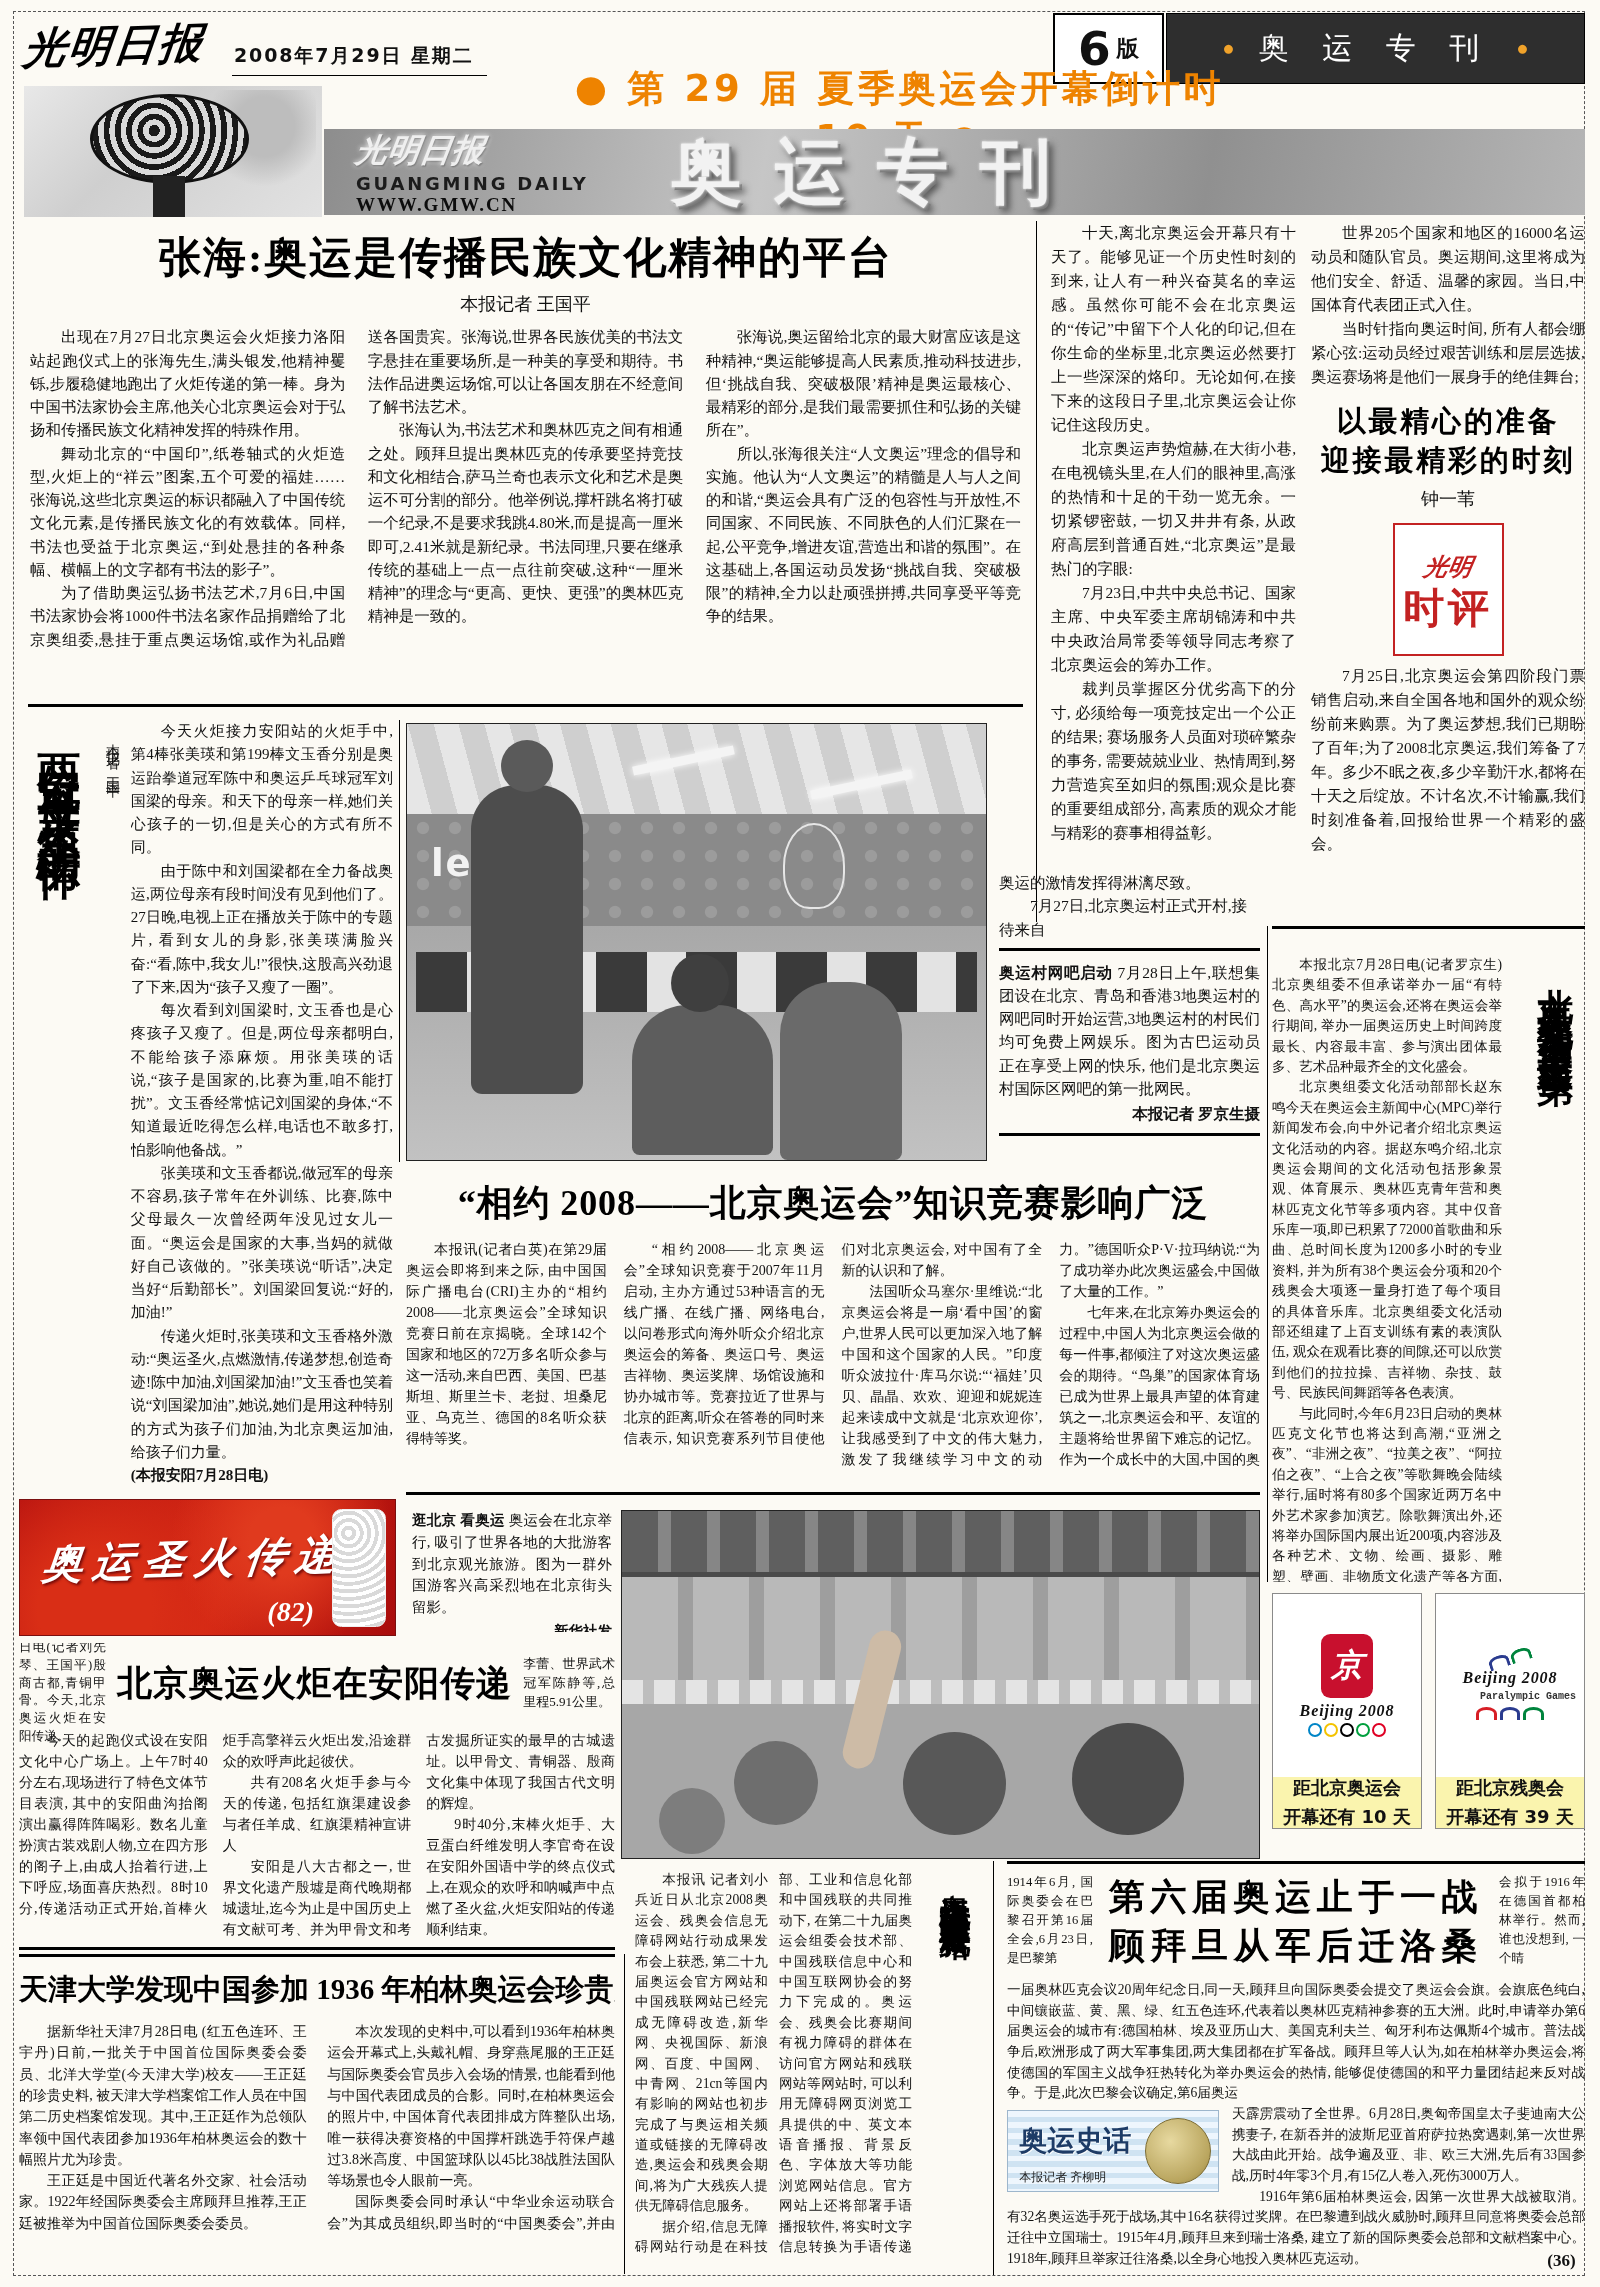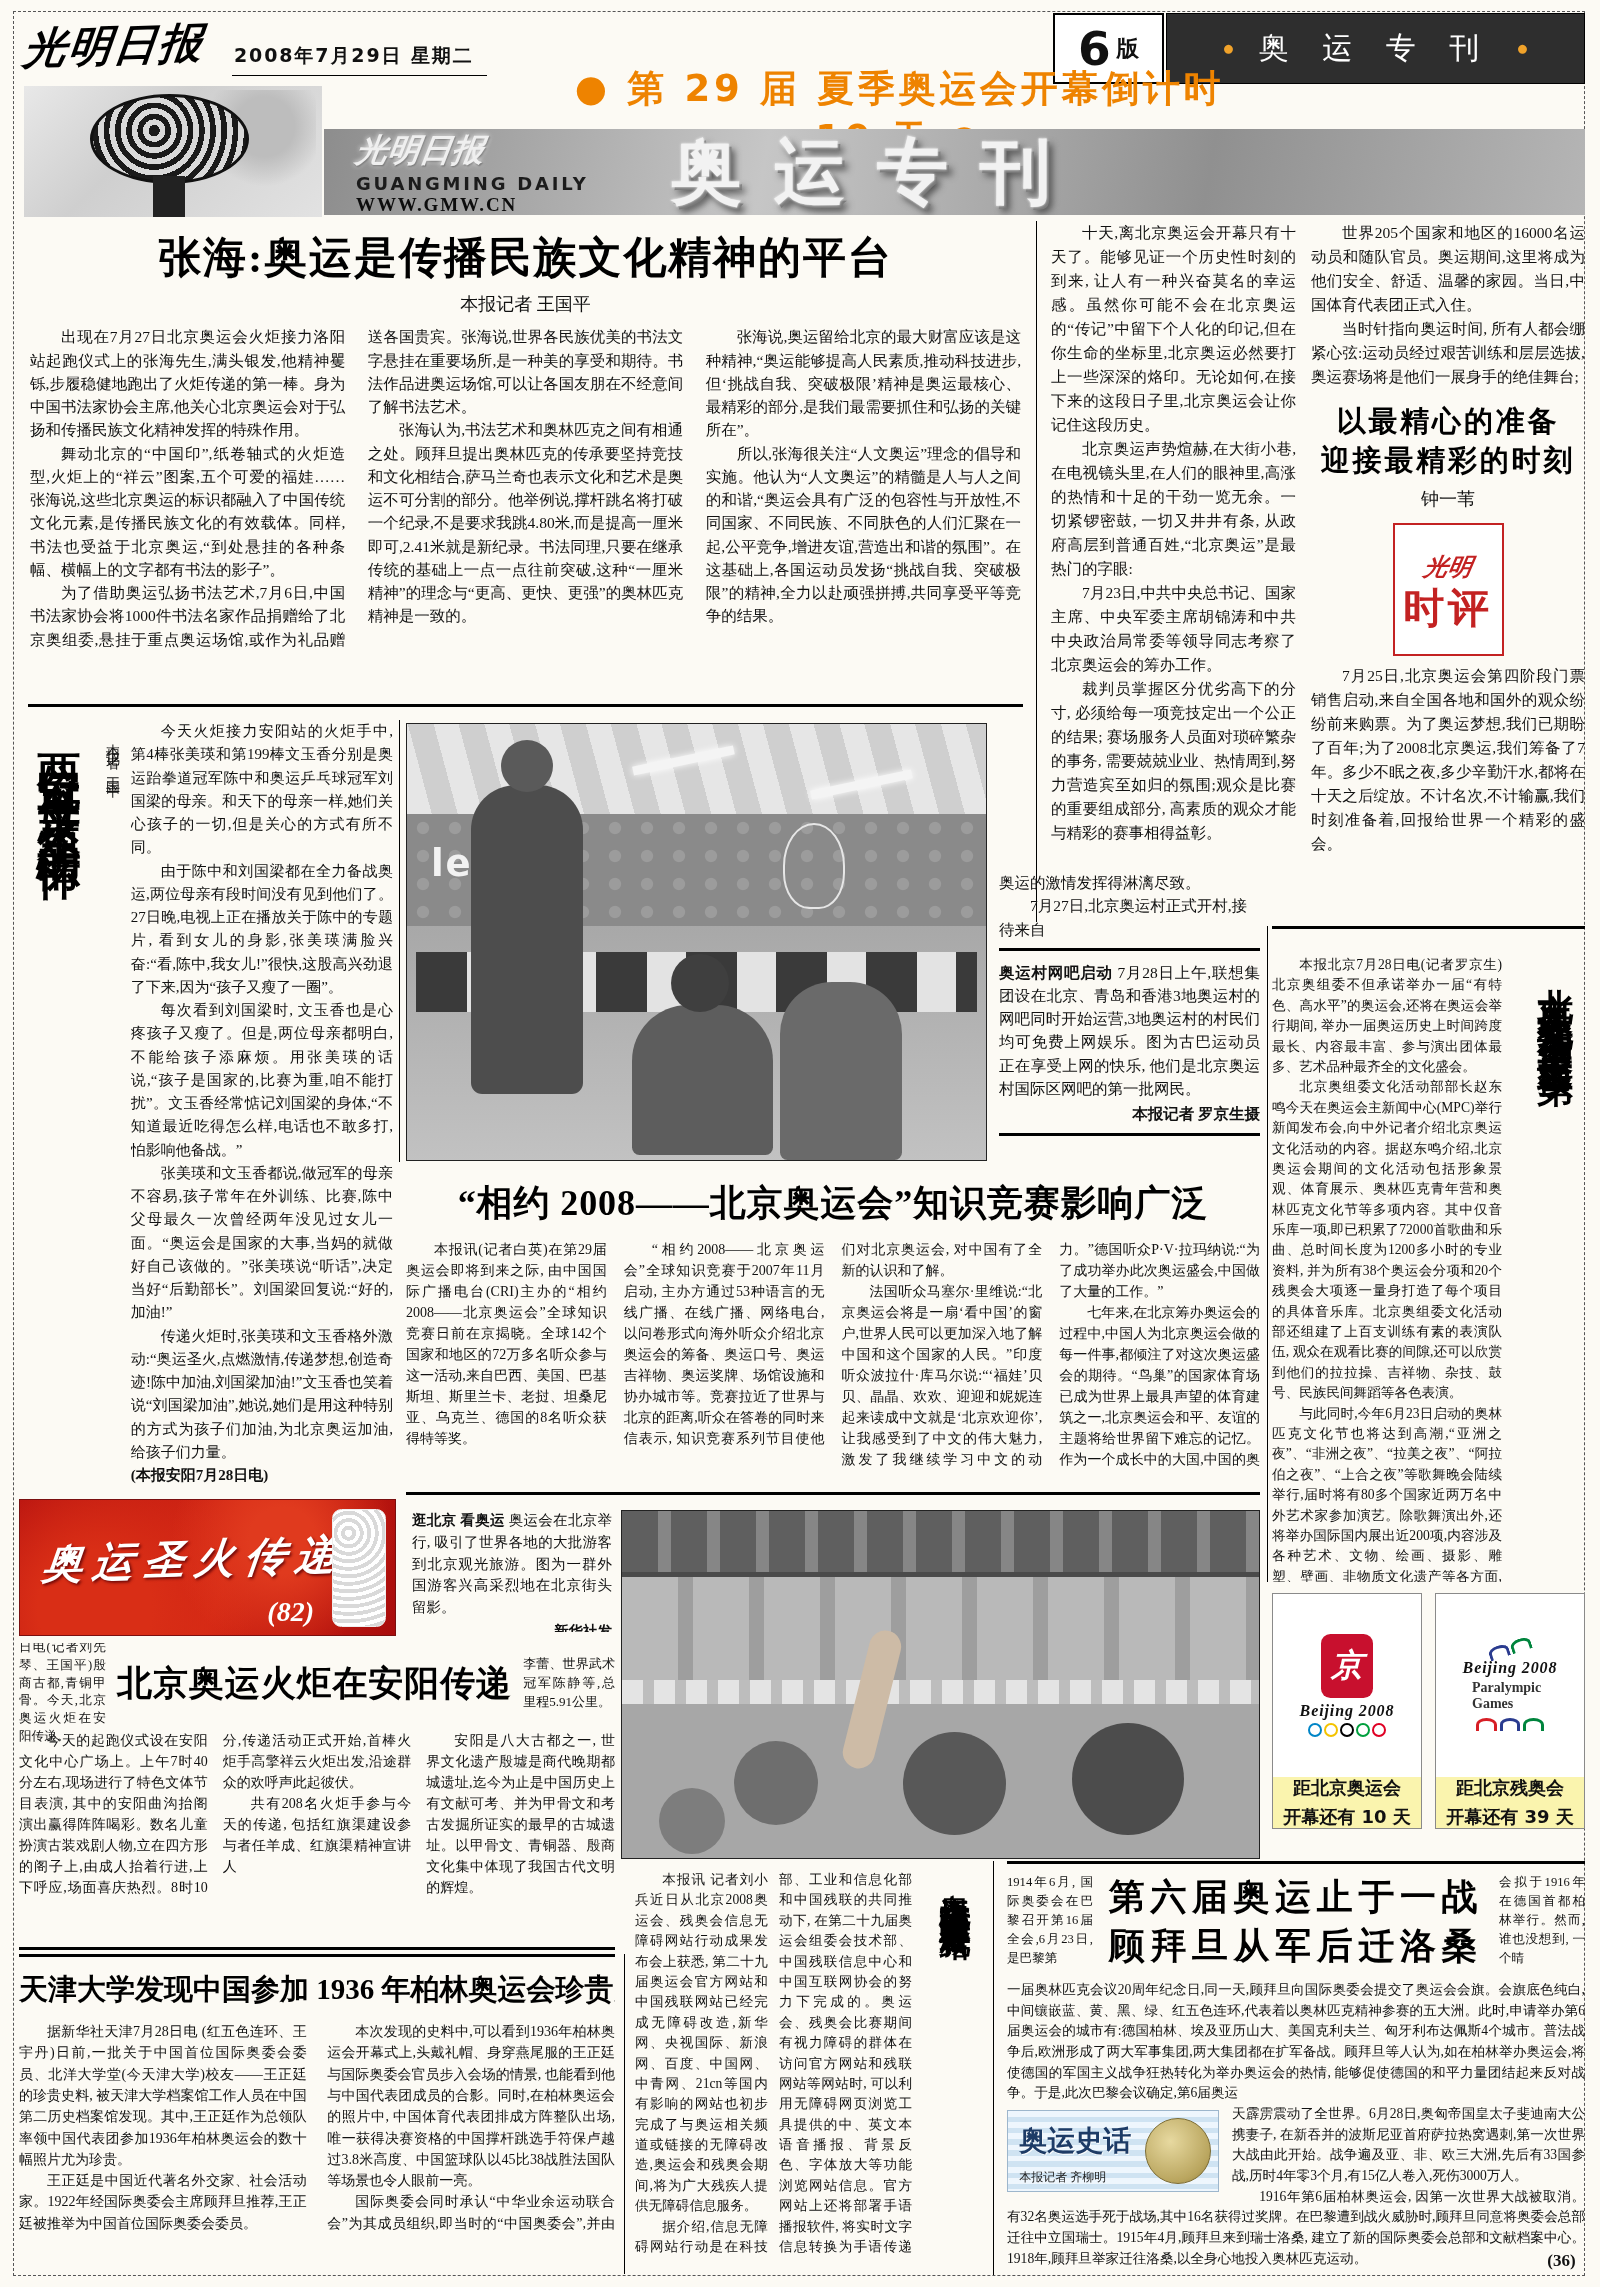--- a/index.html
+++ b/index.html
@@ -127,21 +127,21 @@
   .photoT .crowd{ position:relative; height:156px; background:#a7a7a7;}
   .photoT .head{ position:absolute; border-radius:50%;}
   .photoT .arm{ position:absolute; width:32px; height:141px; background:#cdbba6; border-radius:17px; transform:rotate(14deg);}
   
   .cdwrap{ left:1272px; top:1593px; width:313px; height:236px; display:flex; gap:13px;}
   .cdbox{ flex:1; border:1.9px solid #8a8a8a; background:#fff; display:flex; flex-direction:column; overflow:hidden;}
   .cdbox .art{ flex:1; display:flex; flex-direction:column; align-items:center; justify-content:center; gap:3.7px;}
   .emblem{ width:52px; height:64px; background:#c8102e; border-radius:9.4px; color:#fff; display:flex;
     align-items:center; justify-content:center; font-size:32px; font-style:italic; font-weight:bold;}
   .brand{ font-size:16px; font-weight:bold; font-style:italic; letter-spacing:0.9px;}
-  .brand-sub{ font-size:14px; font-weight:bold; color:#333; font-family:Liberation Serif, serif;margin-left:36px;}
+  .brand-sub{ font-size:10px; font-weight:bold; color:#333; font-family:Liberation Mono, monospace;margin-left:36px;}
   .rings{ display:flex; gap:1.9px;}
   .rings i{ width:14px; height:14px; border-radius:50%; border:2.8px solid; display:block;}
   .para-arcs{ display:flex; gap:2.8px; margin-top:1.9px;}
   .para-arcs i{ width:20.6px; height:13px; border-radius:50% 50% 0 0; border:3.7px solid; border-bottom:none; display:block;}
   .cdlabel{ height:51px; background:#faf4ae; text-align:center; font-size:18px; font-weight:bold; line-height:1.6;
     display:flex; flex-direction:column; justify-content:center; font-family:"DejaVu Sans",sans-serif;}
   
   .blockTJ{ left:19px; top:1954px; width:596px; height:320px; border-top:3.7px solid #000; padding-top:13px; overflow:hidden;}
   .blockTJ .headline{ font-size:29px; letter-spacing:0px; margin-bottom:11.2px; white-space:nowrap;}
   .blockTJ .b{ column-count:2; column-gap:20.6px; font-size:14px; line-height:1.52; height:232px; overflow:hidden;}
@@ -328,20 +328,21 @@
   <div class="abs blockH2">
     <div class="row1">
       <div class="lead">本报安阳7月28日电(记者刘先琴、王国平)殷商古都,青铜甲骨。今天,北京奥运火炬在安阳传递。</div>
       <div class="headline">北京奥运火炬在安阳传递</div>
       <div class="side">李蕾、世界武术冠军陈静等,总里程5.91公里。</div>
     </div>
     <div class="b">
       <p>今天的起跑仪式设在安阳文化中心广场上。上午7时40分左右,现场进行了特色文体节目表演, 其中的安阳曲沟抬阁演出赢得阵阵喝彩。数名儿童扮演古装戏剧人物,立在四方形的阁子上,由成人抬着行进,上下呼应,场面喜庆热烈。8时10分,传递活动正式开始,首棒火炬手高擎祥云火炬出发,沿途群众的欢呼声此起彼伏。</p>
       <p>共有208名火炬手参与今天的传递, 包括红旗渠建设参与者任羊成、红旗渠精神宣讲人</p>
       <p>安阳是八大古都之一, 世界文化遗产殷墟是商代晚期都城遗址,迄今为止是中国历史上有文献可考、并为甲骨文和考古发掘所证实的最早的古城遗址。以甲骨文、青铜器、殷商文化集中体现了我国古代文明的辉煌。</p>
+      <p>9时40分,末棒火炬手、大豆蛋白纤维发明人李官奇在设在安阳外国语中学的终点仪式上,在观众的欢呼和呐喊声中点燃了圣火盆,火炬安阳站的传递顺利结束。</p>
 
     </div>
   </div>
 
   <div class="abs cdwrap">
     <div class="cdbox">
       <div class="art">
         <div class="emblem">京</div>
         <div class="brand">Beijing 2008</div>
         <div class="rings">

